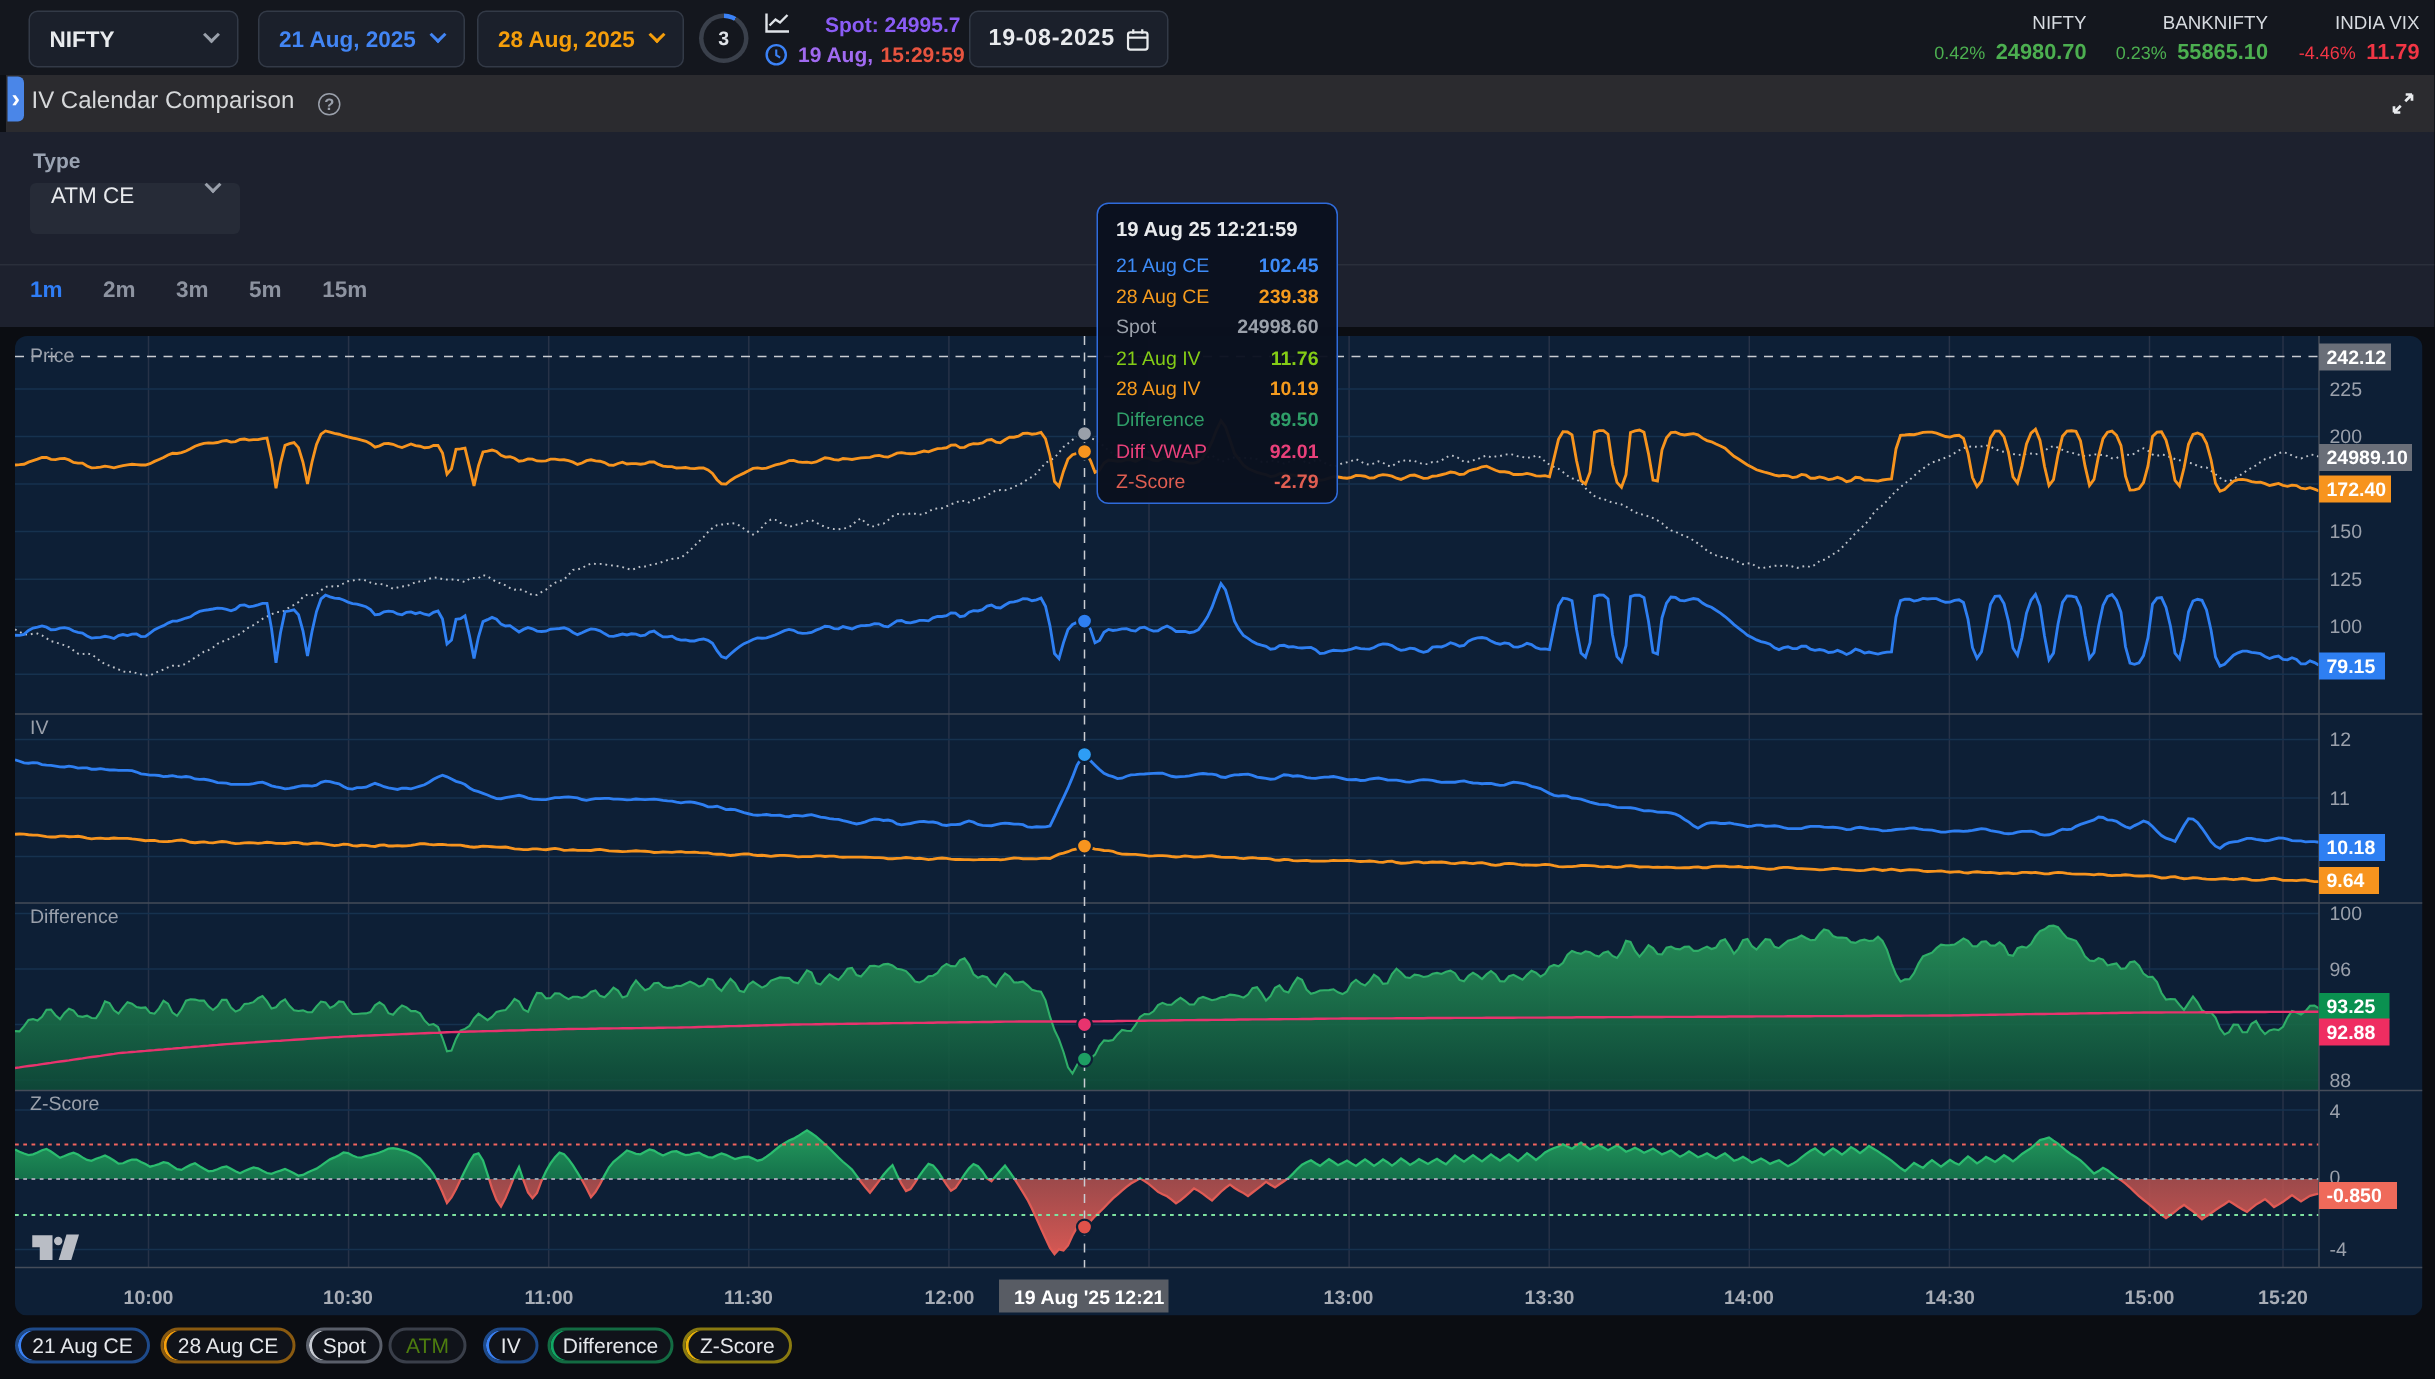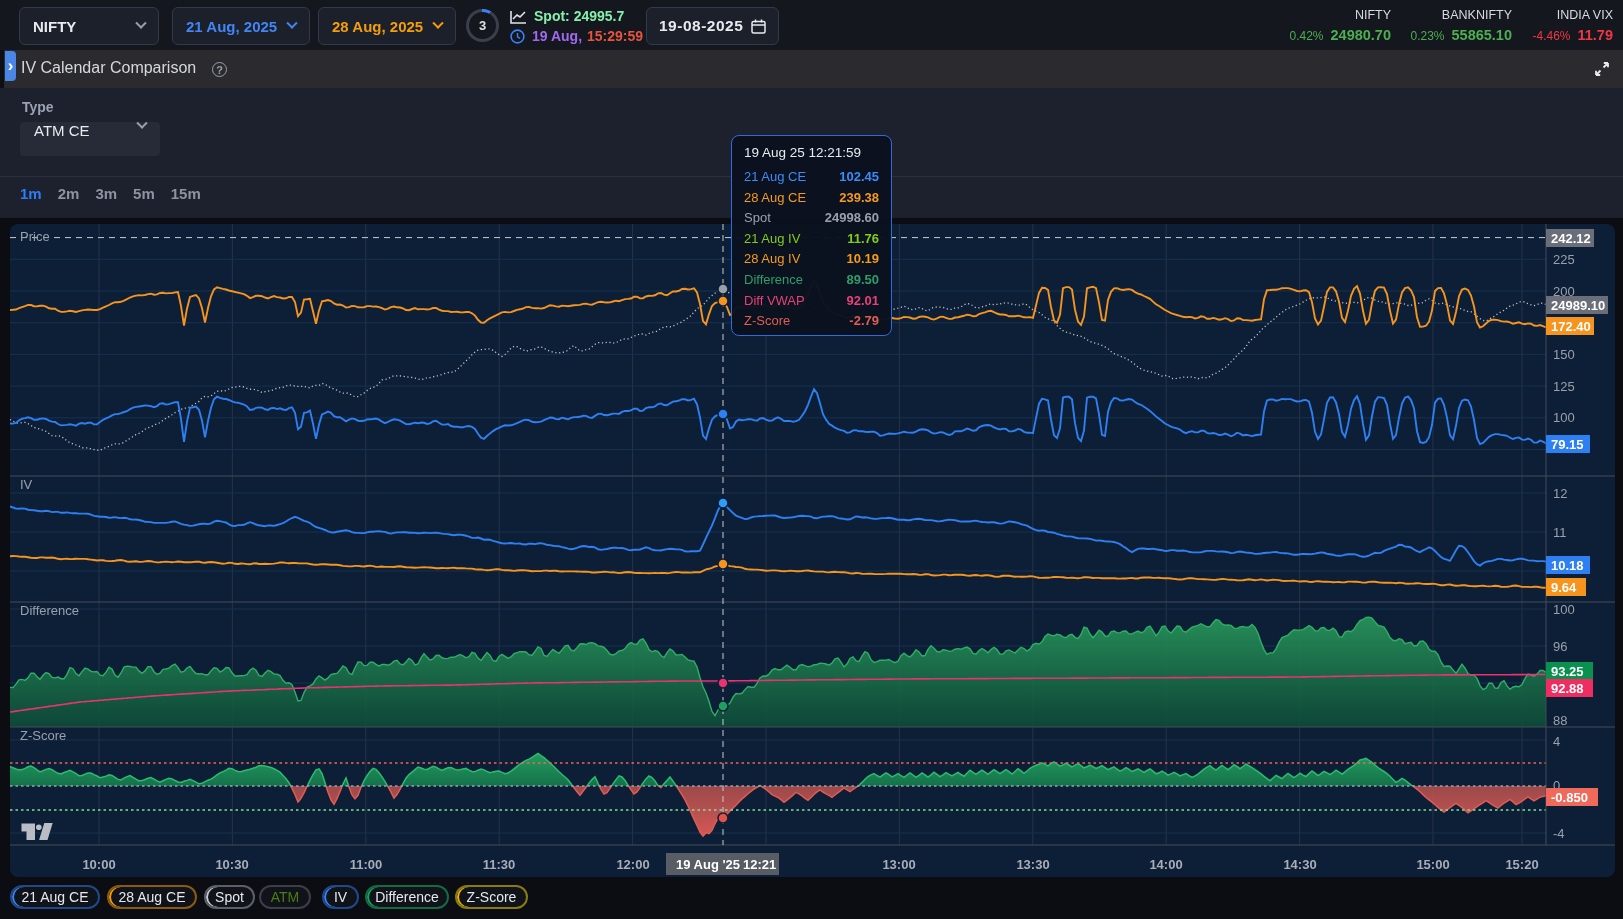--- a/index.html
+++ b/index.html
@@ -2,39 +2,39 @@
 <html><head><meta charset="utf-8"><style>
 *{margin:0;padding:0;box-sizing:border-box}
 html,body{width:1623px;height:919px;background:#0b0d12;font-family:"Liberation Sans",sans-serif;overflow:hidden}
 body{position:relative}
 .topbar{position:absolute;left:0;top:0;width:1623px;height:50px;background:#14171e}
 .tb{position:absolute;top:7px;height:38px;background:#1b202b;border:1px solid #333a47;border-radius:6px;display:flex;align-items:center;justify-content:space-between;padding:0 13px;font-size:15px;font-weight:bold;color:#e8eaed}
 .chev{width:8px;height:8px;border-right:2px solid #9aa0ab;border-bottom:2px solid #9aa0ab;transform:rotate(45deg) translate(-2px,-2px)}
 .chev.b{border-color:#4285f4}.chev.o{border-color:#f59e0b}
 .ring{position:absolute;left:466px;top:9px;width:33px;height:33px;border-radius:50%;background:conic-gradient(#3b82f6 0 30deg,#3a404b 30deg 360deg);display:flex;align-items:center;justify-content:center}
 .ring i{width:27px;height:27px;border-radius:50%;background:#14171e;color:#dfe3e8;font-style:normal;font-size:13px;font-weight:bold;display:flex;align-items:center;justify-content:center}
-.spotrow{position:absolute;left:510px;top:8px;display:flex;align-items:flex-end;gap:7px;font-size:14px;color:#86efac;font-weight:bold}
+.spotrow{position:absolute;left:510px;top:8px;display:flex;align-items:flex-start;gap:23px;font-size:14px;color:#8b5cf6;font-weight:bold}
 .clockrow{position:absolute;left:510px;top:28px;display:flex;align-items:center;gap:7px;font-size:14px;font-weight:bold}
 .q{position:absolute;top:8px;text-align:right}
 .q .l{font-size:12.5px;color:#d7dbe0;margin-bottom:5px}
 .q .v{font-size:12px}
 .q .v b{font-size:14.5px;margin-left:7px}
 .green{color:#4caf50}.red{color:#f23645}
 .titlebar{position:absolute;left:0;top:50px;width:1623px;height:38px;background:#2b2b2f}
 .bluetab{position:absolute;left:5px;top:1px;width:11px;height:30px;background:#4a86e8;border-radius:0 4px 4px 0;color:#fff;font-size:11px;font-weight:bold;display:flex;align-items:center;justify-content:center}
 .title{position:absolute;left:21px;top:9px;font-size:16px;font-weight:normal;color:#d6d8da}
 .help{position:absolute;left:212px;top:12px;width:15px;height:15px;border:1.5px solid #9aa0ab;border-radius:50%;color:#9aa0ab;font-size:11px;font-weight:bold;display:flex;align-items:center;justify-content:center}
 .panel{position:absolute;left:0;top:88px;width:1623px;height:130px;background:#1d212e}
 .panel .divider{position:absolute;left:0;top:88px;width:1623px;border-top:1px solid #2a2f3b}
 .typelabel{position:absolute;left:22px;top:11px;font-size:14px;font-weight:bold;color:#9aa3b2}
 .select{position:absolute;left:20px;top:34px;width:140px;height:34px;background:#262b37;border-radius:4px;display:flex;align-items:flex-start;justify-content:space-between;padding:0 14px;font-size:15px;color:#e8eaed}
-.tabs{position:absolute;left:20px;top:97px;display:flex;gap:16px;font-size:15px;font-weight:bold;color:#8d93a0}
+.tabs{position:absolute;left:20px;top:97px;display:flex;gap:27px;font-size:15px;font-weight:bold;color:#8d93a0}
 .tabs .on{color:#2f7df6}
 .tooltip{position:absolute;left:731px;top:135px;width:161px;height:201px;background:rgba(10,17,31,0.97);border:1.5px solid #2f6bdb;border-radius:8px;padding:9px 12px 0 12px;font-size:13px;z-index:10}
-.tooltip .t{color:#e8eaec;font-weight:normal;font-size:13.5px;margin-bottom:7px}
+.tooltip .t{color:#e8eaec;font-weight:bold;font-size:13.5px;margin-bottom:7px}
 .tooltip .r{display:flex;justify-content:space-between;line-height:20.6px}
 .tooltip .r b{font-weight:bold}
 .chips{position:absolute;left:0;top:880px;width:1623px;height:39px;background:#0b0d12}
 .chip{position:absolute;top:5px;height:24px;border-radius:12px;border:2px solid;display:flex;align-items:center;justify-content:center;font-size:14px;color:#e6e8ec;background:#10131a}
 svg text{font-family:"Liberation Sans",sans-serif}
 </style></head><body>
 
 <div class="topbar">
   <div class="tb" style="left:19px;width:140px">NIFTY<span class="chev"></span></div>
   <div class="tb" style="left:172px;width:138px;color:#4285f4">21 Aug, 2025<span class="chev b"></span></div>

